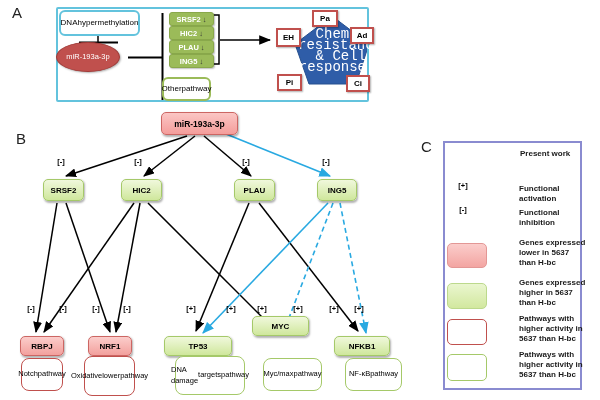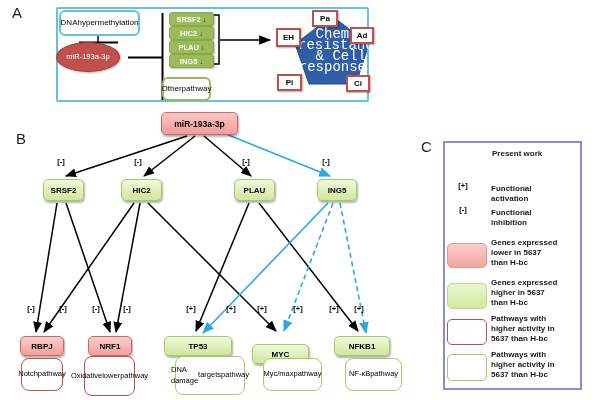--- a/index.html
+++ b/index.html
@@ -26,21 +26,21 @@
   .gene.green{background:linear-gradient(#F0F8DC,#CFE79C);border:1.5px solid #A5C969;}
   .mirb{background:linear-gradient(#FBC6C4,#F49D9B);border:1.5px solid #CC6663;border-radius:5px;
         font-size:8.5px;font-weight:bold;box-shadow:1px 1.5px 2px rgba(0,0,0,.3);}
   .pathway{background:#fff;border-radius:8px;font-size:7.5px;line-height:10.5px;}
   .pathway.red{border:1.5px solid #C0504D;}
   .pathway.grn{border:1.5px solid #A5C969;margin-left:12px;}
   .elbl{width:14px;text-align:center;font-size:7.5px;font-weight:bold;}
   
   .c-frame{border:2px solid #8A8BD0;background:#fff;}
   .leg-sym{width:16px;text-align:center;font-size:7.5px;font-weight:bold;}
-  .leg-text{font-size:8px;line-height:9.8px;font-weight:600;color:#1a1a1a;}
+  .leg-text{font-size:8px;line-height:9.8px;font-weight:600;color:#1a1a1a;margin-left:28px;}
   .sw{border-radius:5px;}
   .sw.pinkf{background:linear-gradient(#FBCDCB,#F3A5A2);border:1px solid #E39795;}
   .sw.greenf{background:linear-gradient(#EAF6CF,#D2E89F);border:1px solid #BCD98C;}
   .sw.redo{background:#fff;border:1.5px solid #C0504D;}
   .sw.grno{background:#fff;border:1.5px solid #A5C969;}
 </style>
 </head>
 <body>
 
 <svg class="abs" style="left:0;top:0" width="600" height="400">
@@ -164,21 +164,21 @@
 <div class="abs elbl" style="left:184px;top:304px">[+]</div>
 <div class="abs elbl" style="left:224px;top:304px">[+]</div>
 <div class="abs elbl" style="left:255px;top:304px">[+]</div>
 <div class="abs elbl" style="left:291px;top:304px">[+]</div>
 <div class="abs elbl" style="left:327px;top:304px">[+]</div>
 <div class="abs elbl" style="left:352px;top:304px">[+]</div>
 
 <div class="abs gene pink ctr" style="left:20px;top:336px;width:42px;height:18px">RBPJ</div>
 <div class="abs gene pink ctr" style="left:88px;top:336px;width:42px;height:18px">NRF1</div>
 <div class="abs gene green ctr" style="left:164px;top:336px;width:66px;height:18px">TP53</div>
-<div class="abs gene green ctr" style="left:252px;top:344px;width:55px;height:18px">MYC</div>
+<div class="abs gene green ctr" style="left:252px;top:316px;width:55px;height:18px">MYC</div>
 <div class="abs gene green ctr" style="left:334px;top:336px;width:54px;height:18px">NFKB1</div>
 
 <div class="abs pathway red ctr" style="left:21px;top:358px;width:40px;height:31px">
   <div>Notch</div>
   <div>pathway</div>
 </div>
 <div class="abs pathway red ctr" style="left:84px;top:356px;width:49px;height:38px">
   <div>Oxidative</div>
   <div>lower</div>
   <div>pathway</div>

